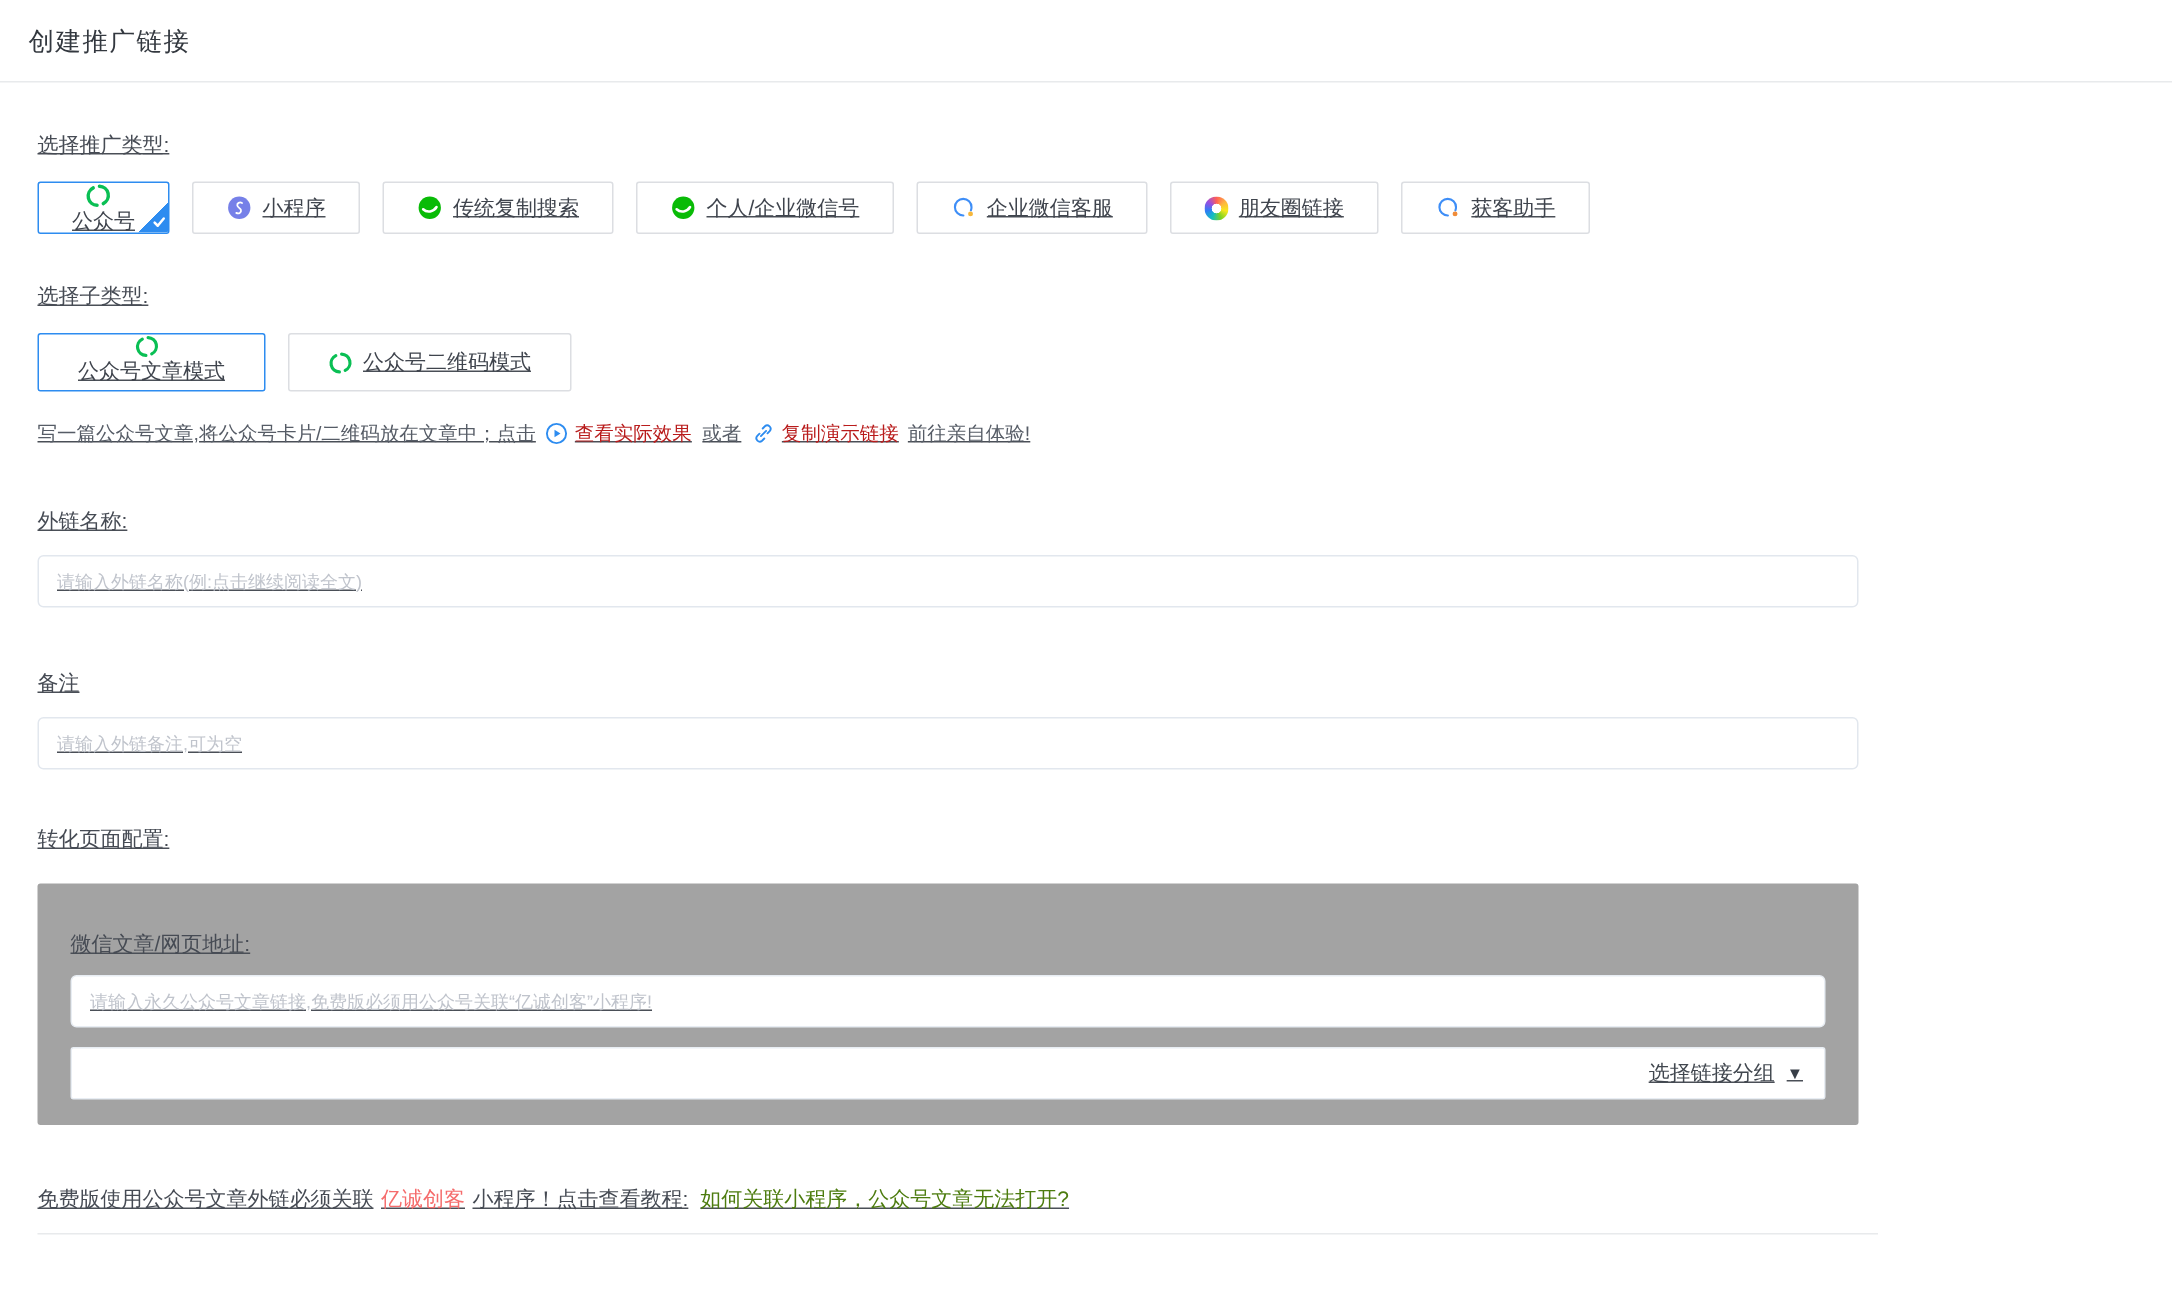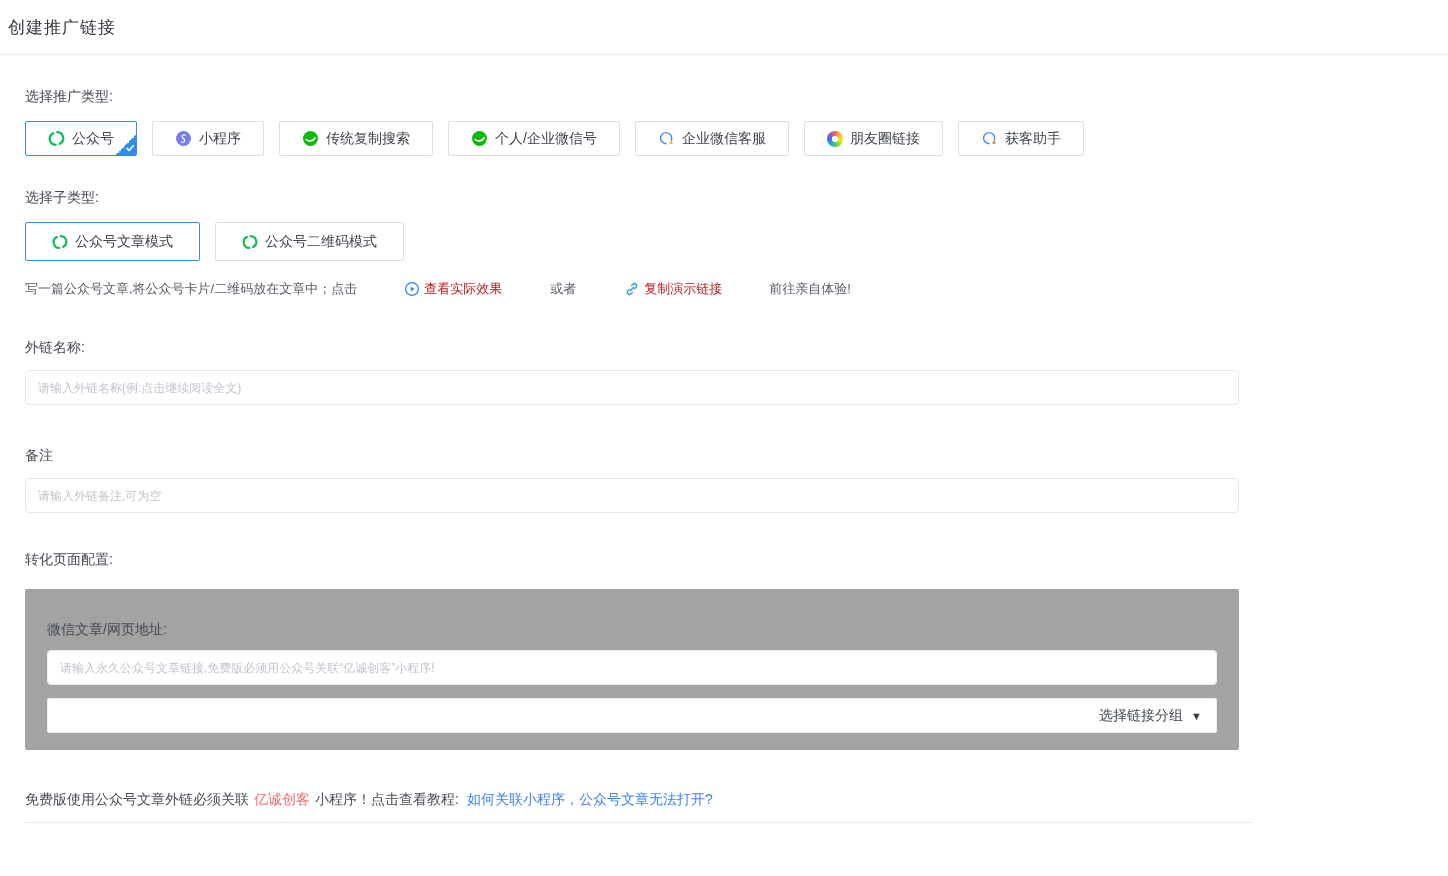--- a/index.html
+++ b/index.html
@@ -2,52 +2,52 @@
 <html><head>
 <meta charset="utf-8">
 <style>
   * { box-sizing: border-box; }
   html,body { margin:0; padding:0; }
   body {
     width:1448px; min-height:876px; background:#fff; position:relative;
     font-family:"Liberation Sans","DejaVu Sans",sans-serif;
     color:#4a4f57;
   }
-  .page-header { height:55px; border-bottom:1px solid #e8eaec; display:flex; align-items:center; padding-left:8px; }
+  .page-header { height:55px; border-bottom:1px solid #e8eaec; display:flex; align-items:center; padding-left:19px; }
   .page-title { font-size:17px; color:#33383f; letter-spacing:1px; }
 
-  .content { padding-left:25px; }
+  .content { padding-left:25px;text-decoration:underline; }
 
   .field-label { font-size:14px; color:#464b54; }
   .label-promo { padding-top:33px; }
   .label-subtype { margin-top:33px; }
 
   .type-row { margin-top:15px; display:flex; gap:15px; }
   .type-card {
     position:relative; height:35px; border:1px solid #dcdee2; border-radius:2px;
     background:#fff; display:inline-flex; align-items:center; padding:0 22px;
     font-size:14px; color:#3f444d; cursor:pointer; white-space:nowrap; overflow:hidden;
   }
   .subtype-row .type-card { padding:0 26px; height:39px; }
   .type-card .icon { display:inline-flex; margin-right:7px; align-items:center; }
-  .type-card.selected { border-color:#2d8cf0; }
+  .type-card.selected { border-color:#2d8cf0;flex-direction:column; }
   .corner {
     position:absolute; right:0; bottom:0; width:20px; height:20px;
     background:linear-gradient(to bottom right, rgba(0,0,0,0) 50%, #2d8cf0 50%);
   }
   .corner svg { position:absolute; right:1px; bottom:2px; }
 
   .moments-dot {
     width:16px; height:16px; border-radius:50%; display:inline-block;
     background:
       radial-gradient(circle, #fff 0 3.1px, rgba(255,255,255,0) 3.4px),
       conic-gradient(#ff5f56,#ffb340,#f8e71c,#7ed321,#12c0c0,#2f7df6,#9a4de0,#ff5f56);
   }
 
-  .hint { margin-top:19px; font-size:13px; color:#565c66; display:flex; align-items:flex-end;gap:41px; }
+  .hint { margin-top:19px; font-size:13px; color:#565c66; display:flex; align-items:flex-end; }
   .hint .blue-link { color:#b91c1c; display:inline-flex; align-items:center; gap:4px; margin:0 6px; cursor:pointer; }
   .hint .or { margin:0 1px; }
 
   .label-linkname { margin-top:41px; }
   .label-remark { margin-top:42px; }
   .label-conv { margin-top:38px; }
 
   .text-input {
     display:block; margin-top:13px; width:1214px; height:35px;
     border:1px solid #e2e7ee; border-radius:4px; padding:0 12px;
@@ -65,21 +65,21 @@
   .select-box {
     margin-top:13px; width:1170px; height:35px; background:#fff;
     border:1px solid #e8edf3; border-radius:2px; display:flex; align-items:center;
     padding:0 14px; font-size:14px; color:#41474f; cursor:pointer;justify-content:flex-end;
   }
   .select-caret { font-size:11px; margin-left:8px; color:#383e47; }
 
   .notice { margin-top:41px; font-size:14px; color:#464b54; }
   .notice .red { color:#f56c6c; margin:0 5px; }
   .notice .mid { margin-right:2px; }
-  .notice .blue { color:#3b82f6; margin-left:6px; cursor:pointer; }
+  .notice .blue { color:#4d7c0f; margin-left:6px; cursor:pointer; }
 
   .divider { margin-top:13px; width:1227px; border-top:1px solid #e8eaec; height:0; }
 </style>
 </head>
 <body>
 
 <div class="page-header">
   <div class="page-title">创建推广链接</div>
 </div>
 

